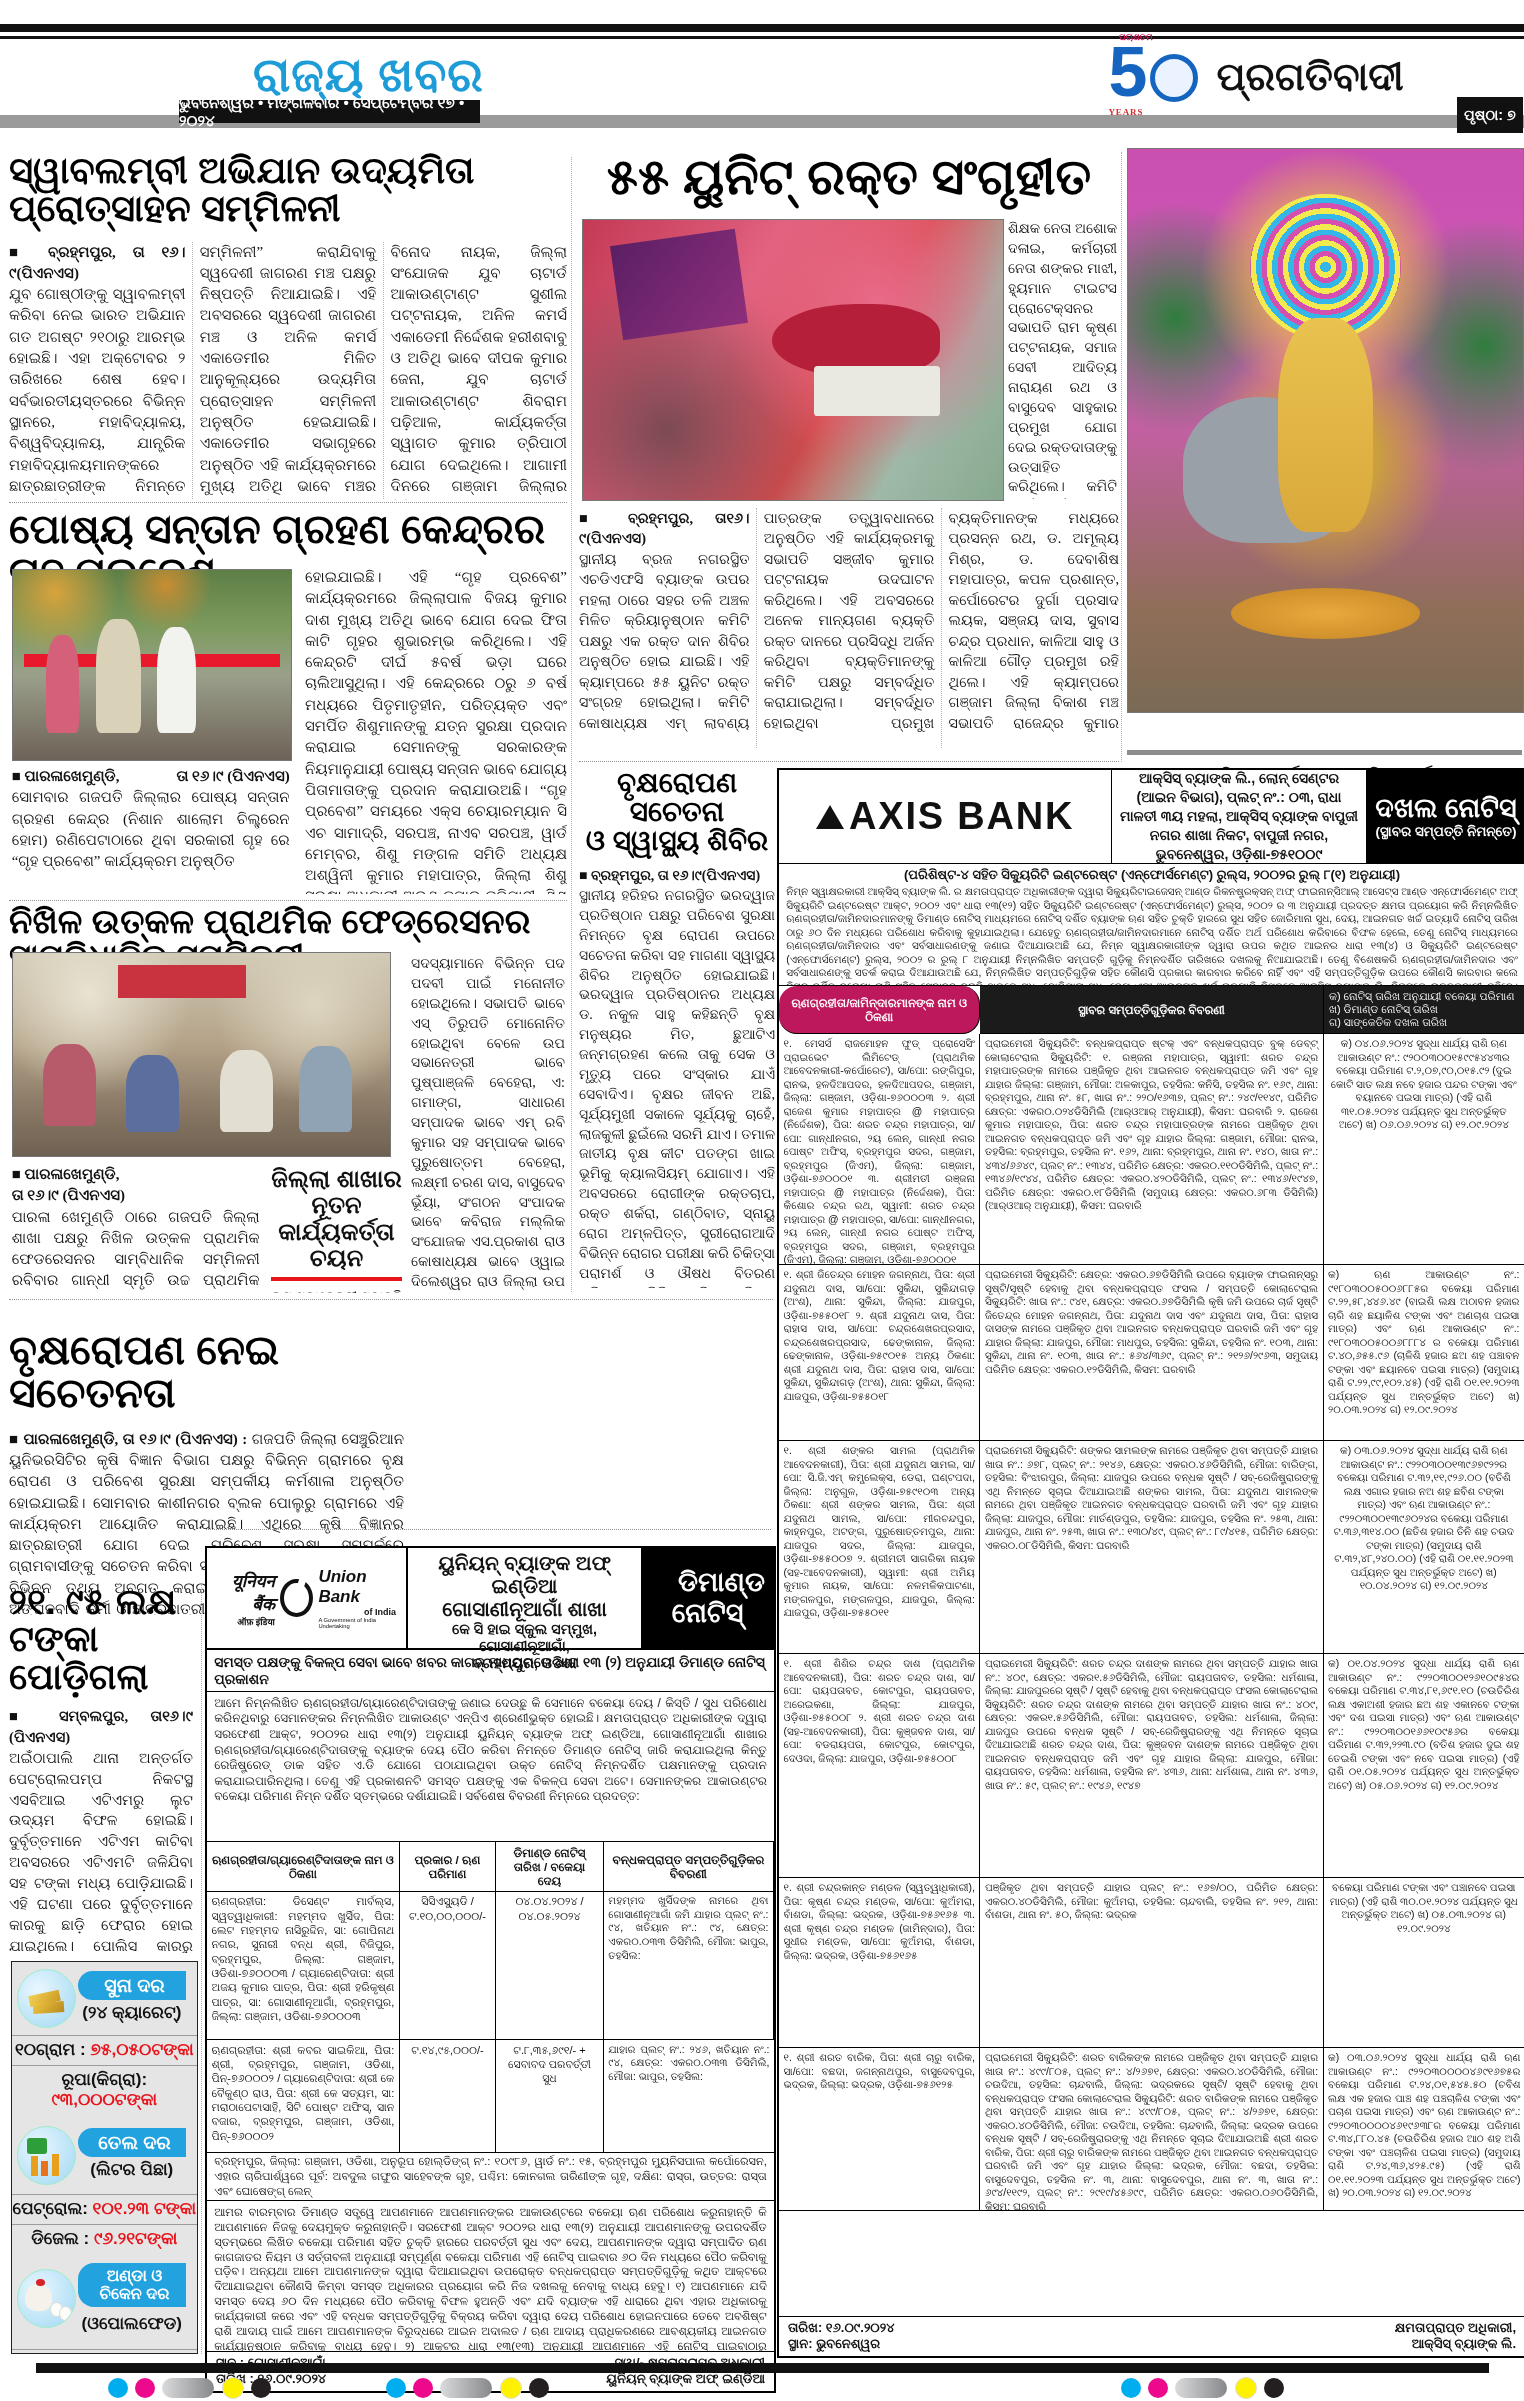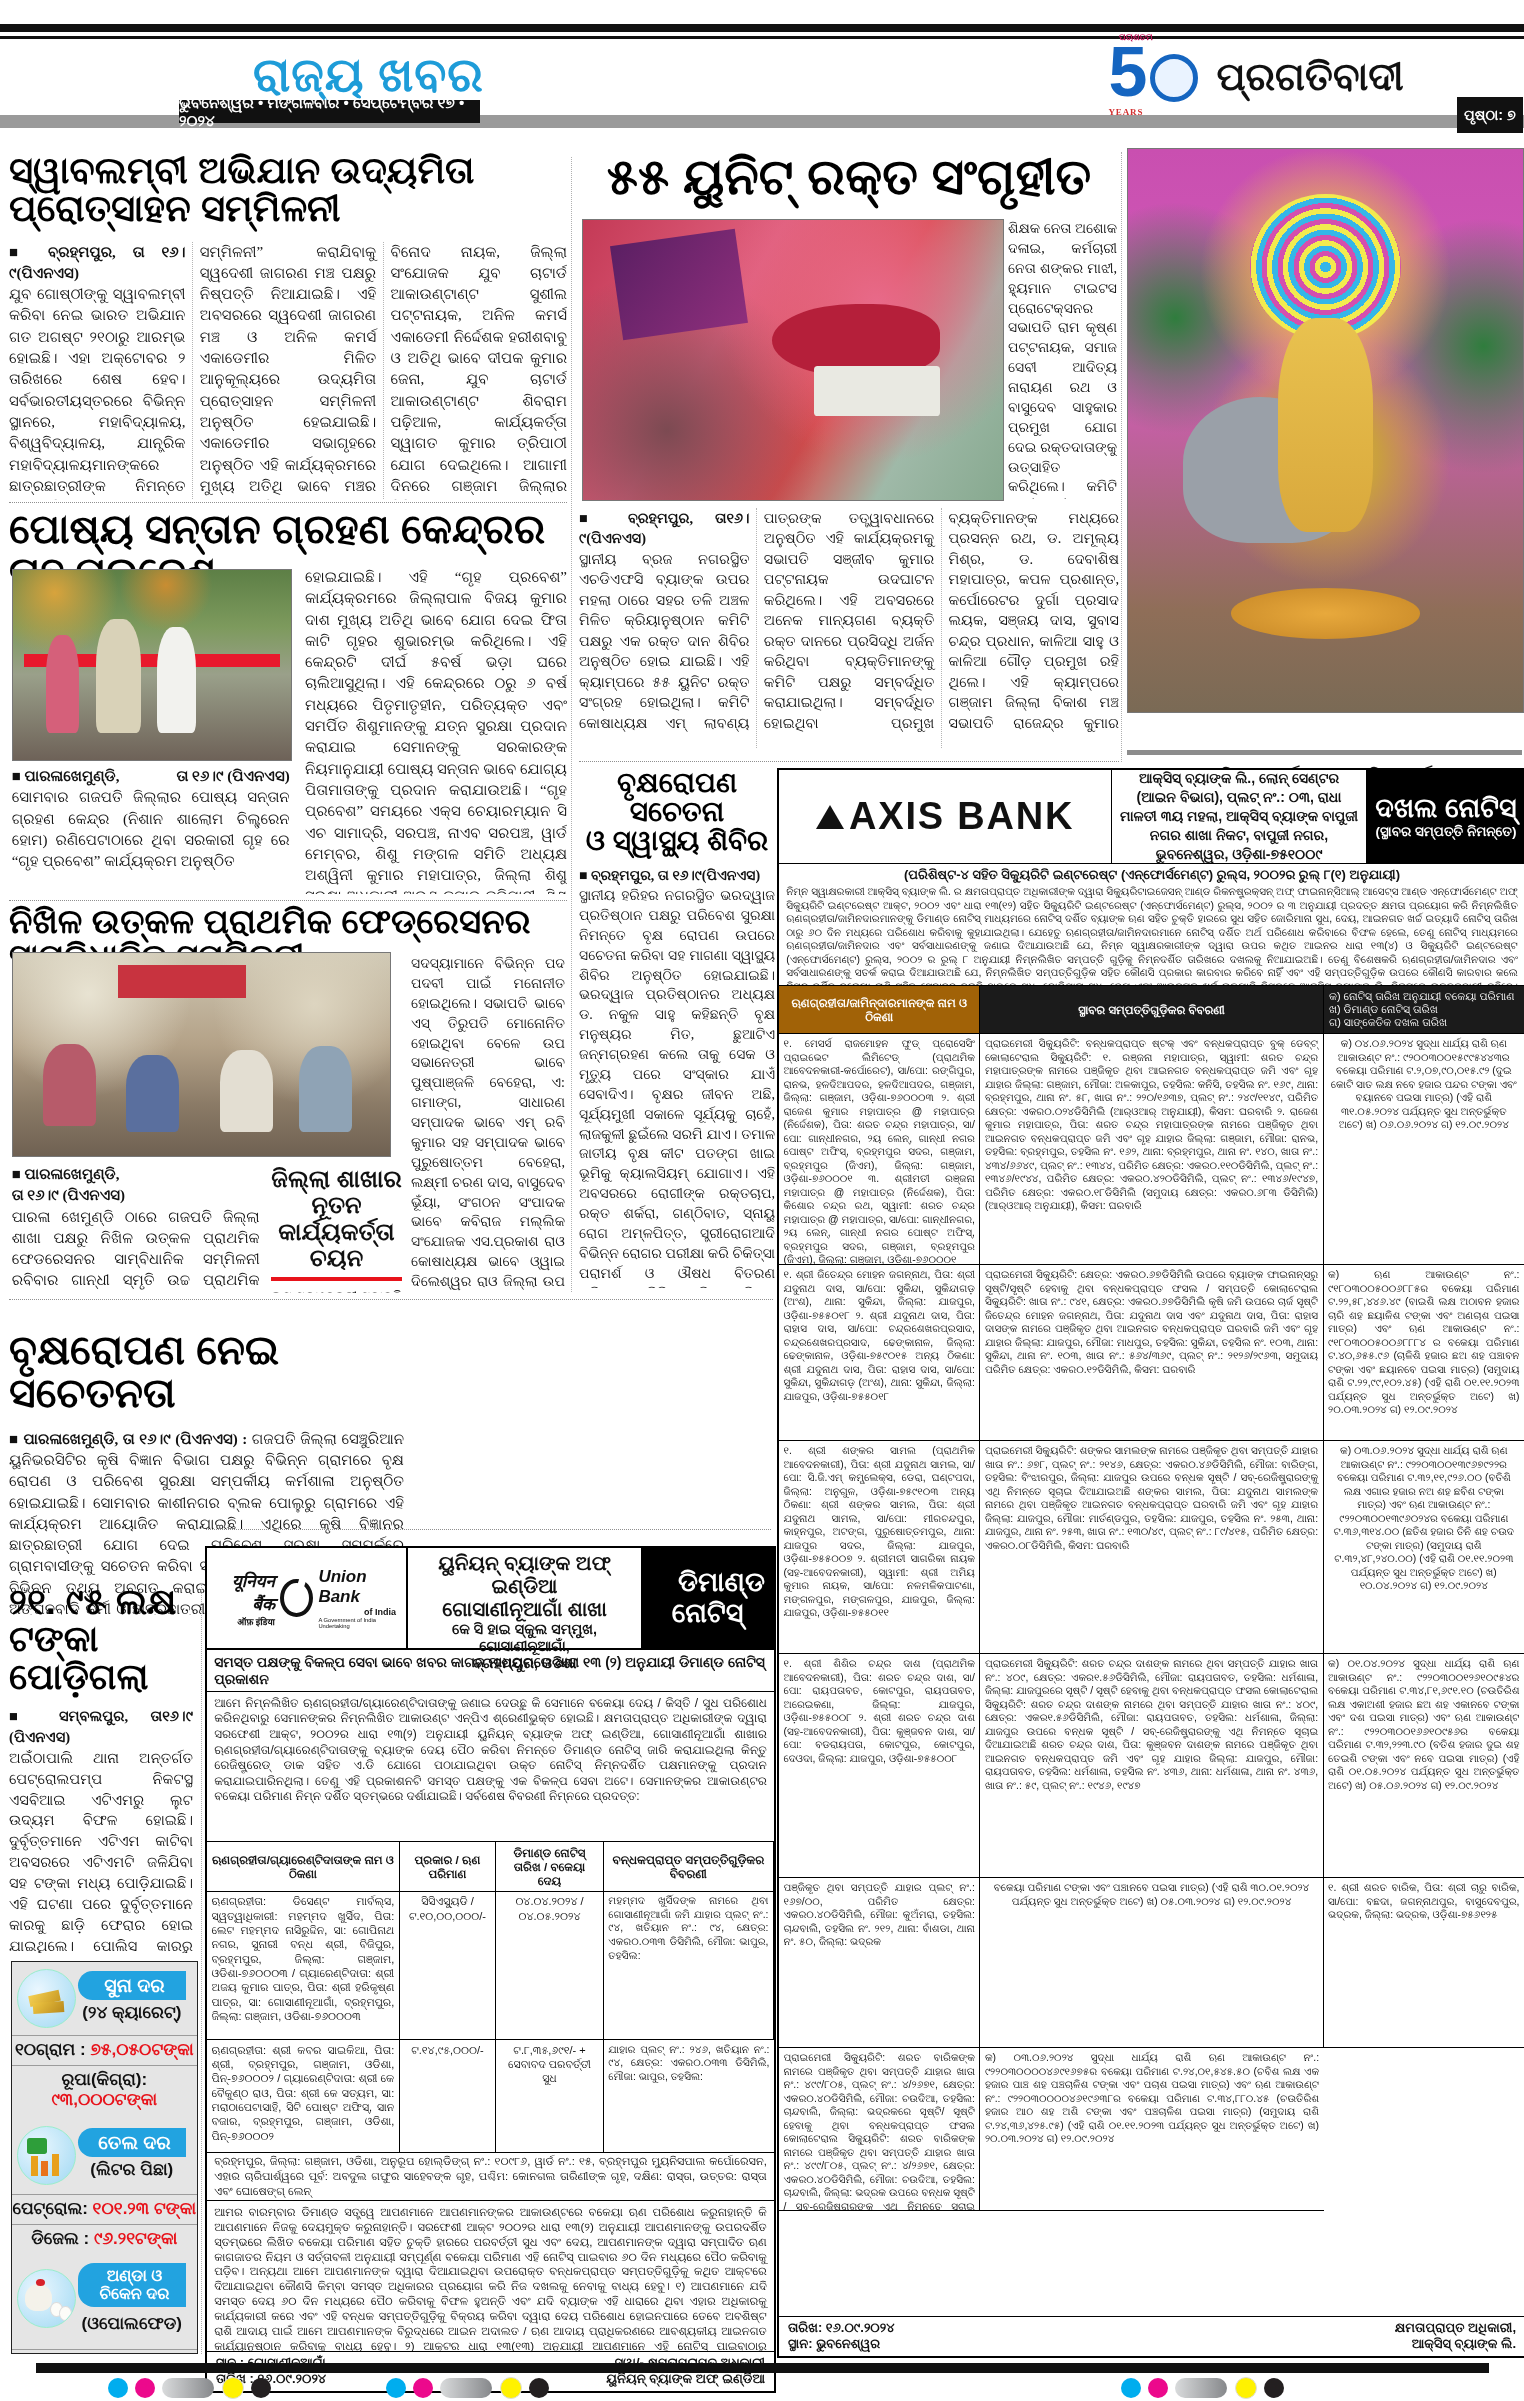--- a/index.html
+++ b/index.html
@@ -309,21 +309,21 @@
       <div style="flex:1;display:flex;align-items:center;justify-content:center;padding:3.6px 7.2px;font-weight:bold;font-size:14px;text-align:center;line-height:1.35;">ଆକ୍ସିସ୍ ବ୍ୟାଙ୍କ ଲି., ଲୋନ୍ ସେଣ୍ଟର (ଆଇନ ବିଭାଗ), ପ୍ଲଟ୍ ନଂ.: ୦୩, ରାଧା ମାଳତୀ ୩ୟ ମହଲା, ଆକ୍ସିସ୍ ବ୍ୟାଙ୍କ ବାପୁଜୀ ନଗର ଶାଖା ନିକଟ, ବାପୁଜୀ ନଗର, ଭୁବନେଶ୍ୱର, ଓଡ଼ିଶା-୭୫୧୦୦୯</div>
       <div class="blackbox" style="width:158px;border-left:1.8px solid #000;">
         <div style="font-weight:900;font-size:27px;">ଦଖଲ ନୋଟିସ୍</div>
         <div style="font-weight:700;font-size:13.5px;">(ସ୍ଥାବର ସମ୍ପତ୍ତି ନିମନ୍ତେ)</div>
       </div>
     </div>
     <div style="text-align:center;font-weight:900;font-size:13px;padding:2.7px 0;">(ପରିଶିଷ୍ଟ-୪ ସହିତ ସିକ୍ୟୁରିଟି ଇଣ୍ଟରେଷ୍ଟ (ଏନ୍‌ଫୋର୍ସମେଣ୍ଟ) ରୁଲ୍ସ, ୨୦୦୨ର ରୁଲ୍ ୮(୧) ଅନୁଯାୟୀ)</div>
     <div class="n-small clip" style="padding:0 7.2px;height:100px;">ନିମ୍ନ ସ୍ୱାକ୍ଷରକାରୀ ଆକ୍ସିସ୍ ବ୍ୟାଙ୍କ ଲି. ର କ୍ଷମତାପ୍ରାପ୍ତ ଅଧିକାରୀଙ୍କ ଦ୍ୱାରା ସିକ୍ୟୁରିଟାଇଜେସନ୍ ଆଣ୍ଡ ରିକନଷ୍ଟ୍ରକ୍ସନ୍ ଅଫ୍ ଫାଇନାନ୍ସିଆଲ୍ ଆସେଟ୍ସ ଆଣ୍ଡ ଏନ୍‌ଫୋର୍ସମେଣ୍ଟ ଅଫ୍ ସିକ୍ୟୁରିଟି ଇଣ୍ଟରେଷ୍ଟ ଆକ୍ଟ, ୨୦୦୨ ଏବଂ ଧାରା ୧୩(୧୨) ସହିତ ସିକ୍ୟୁରିଟି ଇଣ୍ଟରେଷ୍ଟ (ଏନ୍‌ଫୋର୍ସମେଣ୍ଟ) ରୁଲ୍ସ, ୨୦୦୨ ର ୩ ଅନୁଯାୟୀ ପ୍ରଦତ୍ତ କ୍ଷମତା ପ୍ରୟୋଗ କରି ନିମ୍ନଲିଖିତ ଋଣଗ୍ରହୀତା/ଜାମିନଦାରମାନଙ୍କୁ ଡିମାଣ୍ଡ ନୋଟିସ୍ ମାଧ୍ୟମରେ ନୋଟିସ୍ ଦର୍ଶିତ ବ୍ୟାଙ୍କ ଋଣ ସହିତ ଚୁକ୍ତି ହାରରେ ସୁଧ ସହିତ ଜୋରିମାନା ସୁଧ, ଦେୟ, ଆଇନଗତ ଖର୍ଚ୍ଚ ଇତ୍ୟାଦି ନୋଟିସ୍ ତାରିଖ ଠାରୁ ୬୦ ଦିନ ମଧ୍ୟରେ ପରିଶୋଧ କରିବାକୁ କୁହାଯାଇଥିଲା। ଯେହେତୁ ଋଣଗ୍ରହୀତା/ଜାମିନଦାରମାନେ ନୋଟିସ୍ ଦର୍ଶିତ ଅର୍ଥ ପରିଶୋଧ କରିବାରେ ବିଫଳ ହେଲେ, ତେଣୁ ନୋଟିସ୍ ମାଧ୍ୟମରେ ଋଣଗ୍ରହୀତା/ଜାମିନଦାର ଏବଂ ସର୍ବସାଧାରଣଙ୍କୁ ଜଣାଇ ଦିଆଯାଉଅଛି ଯେ, ନିମ୍ନ ସ୍ୱାକ୍ଷରକାରୀଙ୍କ ଦ୍ୱାରା ଉପର କଥିତ ଆଇନର ଧାରା ୧୩(୪) ଓ ସିକ୍ୟୁରିଟି ଇଣ୍ଟରେଷ୍ଟ (ଏନ୍‌ଫୋର୍ସମେଣ୍ଟ) ରୁଲ୍ସ, ୨୦୦୨ ର ରୁଲ୍ ୮ ଅନୁଯାୟୀ ନିମ୍ନଲିଖିତ ସମ୍ପତ୍ତି ଗୁଡ଼ିକୁ ନିମ୍ନଦର୍ଶିତ ତାରିଖରେ ଦଖଲକୁ ନିଆଯାଇଅଛି। ତେଣୁ ବିଶେଷକରି ଋଣଗ୍ରହୀତା/ଜାମିନଦାର ଏବଂ ସର୍ବସାଧାରଣଙ୍କୁ ସତର୍କ କରାଇ ଦିଆଯାଉଅଛି ଯେ, ନିମ୍ନଲିଖିତ ସମ୍ପତ୍ତିଗୁଡ଼ିକ ସହିତ କୌଣସି ପ୍ରକାର କାରବାର କରିବେ ନାହିଁ ଏବଂ ଏହି ସମ୍ପତ୍ତିଗୁଡ଼ିକ ଉପରେ କୌଣସି କାରବାର କଲେ ନିମ୍ନ ଦର୍ଶିତ ବକେୟା ରାଶି ସହିତ ସେବାବଦ ଚୁକ୍ତି ହାରରେ ସୁଧ, ଜୋରିମାନା ସୁଧ, ଦେୟ ଏବଂ ଆଇନଗତ ଖର୍ଚ୍ଚ ଇତ୍ୟାଦି ନିମନ୍ତେ ଆକ୍ସିସ ବ୍ୟାଙ୍କ ଲି. ନିକଟରେ ଉତ୍ତରଦାୟୀ ରହିବେ। ସରଫେଶୀ ଆକ୍ଟ ୨୦୦୨ର ଧାରା ୧୩ର ଉପଧାରା (୮) ଅନୁଯାୟୀ ସୁରକ୍ଷିତ ବନ୍ଧକ ସମ୍ପତ୍ତିକୁ ମୁକ୍ତ କରିବାପାଇଁ ଉପଲବ୍ଧ ସମୟସୀମା ପ୍ରତି ଋଣଗ୍ରହୀତାଙ୍କ ଦୃଷ୍ଟି ଆକର୍ଷଣ କରାଯାଉଅଛି।</div>
 
     <div class="grid3" style="grid-template-columns:27% 46% 27%;grid-template-rows:48px 231px 176px 213px 224px 170px 163px;">
-      <div class="cell thead blackbox" style="font-size:11.7px;background:#a16207;">ଋଣଗ୍ରହୀତା/ଜାମିନ୍‌ଦାରମାନଙ୍କ ନାମ ଓ ଠିକଣା</div>
+      <div class="cell thead blackbox" style="font-size:11.7px;background:#be185d;border-radius:18px;">ଋଣଗ୍ରହୀତା/ଜାମିନ୍‌ଦାରମାନଙ୍କ ନାମ ଓ ଠିକଣା</div>
       <div class="cell thead blackbox" style="font-size:11.7px;background:#1b1b1b;">ସ୍ଥାବର ସମ୍ପତ୍ତିଗୁଡ଼ିକର ବିବରଣୀ</div>
       <div class="cell blackbox" style="font-size:10.8px;align-items:flex-start;text-align:left;padding:3.6px 5.4px;background:#1b1b1b;">
         <div>କ) ନୋଟିସ୍ ତାରିଖ ଅନୁଯାୟୀ ବକେୟା ପରିମାଣ</div>
         <div>ଖ) ଡିମାଣ୍ଡ ନୋଟିସ୍ ତାରିଖ</div>
         <div>ଗ) ସାଙ୍କେତିକ ଦଖଲ ତାରିଖ</div>
       </div>
 
       <div class="cell n-small clip">୧. ମେସର୍ସ ରାଜମୋହନ ଫୁଡ୍ ପ୍ରୋସେସିଂ ପ୍ରାଇଭେଟ ଲିମିଟେଡ୍ (ପ୍ରାଥମିକ ଆବେଦନକାରୀ-କର୍ପୋରେଟ), ସା/ପୋ: ରଙ୍ଗିପୁର, ରାନଭ, ହଳଦିଆପଦର, ହଳଦିଆପଦର, ଗଞ୍ଜାମ, ଜିଲ୍ଲା: ଗଞ୍ଜାମ, ଓଡ଼ିଶା-୭୬୦୦୦୩  ୨. ଶ୍ରୀ ରାଜେଶ କୁମାର ମହାପାତ୍ର @ ମହାପାତ୍ର (ନିର୍ଦ୍ଦେଶକ), ପିତା: ଶରତ ଚନ୍ଦ୍ର ମହାପାତ୍ର, ସା/ପୋ: ଗାନ୍ଧୀନଗର, ୨ୟ ଲେନ୍, ଗାନ୍ଧୀ ନଗର ପୋଷ୍ଟ ଅଫିସ୍, ବ୍ରହ୍ମପୁର ସଦର, ଗଞ୍ଜାମ, ବ୍ରହ୍ମପୁର (ଜିଏମ), ଜିଲ୍ଲା: ଗଞ୍ଜାମ, ଓଡ଼ିଶା-୭୬୦୦୦୧  ୩. ଶ୍ରୀମତୀ ରଞ୍ଜନା ମହାପାତ୍ର @ ମହାପାତ୍ର (ନିର୍ଦ୍ଦେଶକ), ପିତା: କିଶୋର ଚନ୍ଦ୍ର ରଥ, ସ୍ୱାମୀ: ଶରତ ଚନ୍ଦ୍ର ମହାପାତ୍ର @ ମହାପାତ୍ର, ସା/ପୋ: ଗାନ୍ଧୀନଗର, ୨ୟ ଲେନ୍, ଗାନ୍ଧୀ ନଗର ପୋଷ୍ଟ ଅଫିସ୍, ବ୍ରହ୍ମପୁର ସଦର, ଗଞ୍ଜାମ, ବ୍ରହ୍ମପୁର (ଜିଏମ), ଜିଲ୍ଲା: ଗଞ୍ଜାମ, ଓଡ଼ିଶା-୭୬୦୦୦୧</div>
       <div class="cell n-small clip">ପ୍ରାଇମେରୀ ସିକ୍ୟୁରିଟି: ବନ୍ଧକପ୍ରାପ୍ତ ଷ୍ଟକ୍ ଏବଂ ବନ୍ଧକପ୍ରାପ୍ତ ବୁକ୍ ଡେବ୍ଟ୍ କୋଲାଟେରାଲ ସିକ୍ୟୁରିଟି: ୧. ରଞ୍ଜନା ମହାପାତ୍ର, ସ୍ୱାମୀ: ଶରତ ଚନ୍ଦ୍ର ମହାପାତ୍ରଙ୍କ ନାମରେ ପଞ୍ଜିକୃତ ଥିବା ଆଇନଗତ ବନ୍ଧକପ୍ରାପ୍ତ ଜମି ଏବଂ ଗୃହ ଯାହାର ଜିଲ୍ଲା: ଗଞ୍ଜାମ, ମୌଜା: ଅଳକାପୁର, ତହସିଲ: କନିସି, ତହସିଲ ନଂ. ୧୬୯, ଥାନା: ବ୍ରହ୍ମପୁର, ଥାନା ନଂ. ୫୮, ଖାତା ନଂ.: ୨୨୦/୧୬୩୭, ପ୍ଲଟ୍ ନଂ.: ୨୪୯/୧୧୪୯, ପରିମିତ କ୍ଷେତ୍ର: ଏକର୦.୦୨୪ଡିସିମିଲି (ଆର୍‌ଓଆର୍ ଅନୁଯାୟୀ), କିସମ: ଘରବାରି  ୨. ରାଜେଶ କୁମାର ମହାପାତ୍ର, ପିତା: ଶରତ ଚନ୍ଦ୍ର ମହାପାତ୍ରଙ୍କ ନାମରେ ପଞ୍ଜିକୃତ ଥିବା ଆଇନଗତ ବନ୍ଧକପ୍ରାପ୍ତ ଜମି ଏବଂ ଗୃହ ଯାହାର ଜିଲ୍ଲା: ଗଞ୍ଜାମ, ମୌଜା: ରାନଭ, ତହସିଲ: ବ୍ରହ୍ମପୁର, ତହସିଲ ନଂ. ୧୬୨, ଥାନା: ବ୍ରହ୍ମପୁର, ଥାନା ନଂ. ୧୪୦, ଖାତା ନଂ.: ୪୩୪/୬୬୪୯, ପ୍ଲଟ୍ ନଂ.: ୧୩୪୪, ପରିମିତ କ୍ଷେତ୍ର: ଏକର୦.୧୧୦ଡିସିମିଲି, ପ୍ଲଟ୍ ନଂ.: ୧୩୪୬/୧୯୪୪, ପରିମିତ କ୍ଷେତ୍ର: ଏକର୦.୪୨୦ଡିସିମିଲି, ପ୍ଲଟ୍ ନଂ.: ୧୩୪୬/୧୯୪୭, ପରିମିତ କ୍ଷେତ୍ର: ଏକର୦.୧୮ଡିସିମିଲି (ସମୁଦାୟ କ୍ଷେତ୍ର: ଏକର୦.୬୮୩ ଡିସିମିଲି) (ଆର୍‌ଓଆର୍ ଅନୁଯାୟୀ), କିସମ: ଘରବାରି</div>
       <div class="cell n-small clip" style="text-align:center;">କ) ୦୪.୦୬.୨୦୨୪ ସୁଦ୍ଧା ଧାର୍ଯ୍ୟ ରାଶି ଋଣ ଆକାଉଣ୍ଟ ନଂ.: ୯୨୦୦୩୦୦୧୫୯୯୫୪୪୩ର ବକେୟା ପରିମାଣ ଟ.୨,୦୭,୯୦,୦୧୫.୯୨ (ଦୁଇ କୋଟି ସାତ ଲକ୍ଷ ନବେ ହଜାର ପନ୍ଦର ଟଙ୍କା ଏବଂ ବୟାନବେ ପଇସା ମାତ୍ର) (ଏହି ରାଶି ୩୧.୦୫.୨୦୨୪ ପର୍ଯ୍ୟନ୍ତ ସୁଧ ଅନ୍ତର୍ଭୁକ୍ତ ଅଟେ)  ଖ) ୦୬.୦୬.୨୦୨୪  ଗ) ୧୨.୦୯.୨୦୨୪</div>
@@ -333,20 +333,21 @@
       <div class="cell n-small clip">କ) ଋଣ ଆକାଉଣ୍ଟ ନଂ.: ୯୧୮୦୩୦୦୫୦୦୬୮୮୫ର ବକେୟା ପରିମାଣ ଟ.୨୨,୫୮,୪୪୬.୪୯ (ବାଇଶି ଲକ୍ଷ ଅଠାବନ ହଜାର ଚାରି ଶହ ଛୟାଳିଶ ଟଙ୍କା ଏବଂ ଅଣଚାଶ ପଇସା ମାତ୍ର) ଏବଂ ଋଣ ଆକାଉଣ୍ଟ ନଂ.: ୯୧୮୦୩୦୦୫୦୦୬୮୮୮୪ ର ବକେୟା ପରିମାଣ ଟ.୪୦,୬୫୫.୯୬ (ଚାଳିଶି ହଜାର ଛଅ ଶହ ପଞ୍ଚାବନ ଟଙ୍କା ଏବଂ ଛୟାନବେ ପଇସା ମାତ୍ର) (ସମୁଦାୟ ରାଶି ଟ.୨୨,୯୯,୧୦୨.୪୫) (ଏହି ରାଶି ୦୧.୧୧.୨୦୨୩ ପର୍ଯ୍ୟନ୍ତ ସୁଧ ଅନ୍ତର୍ଭୁକ୍ତ ଅଟେ)  ଖ) ୨୦.୦୩.୨୦୨୪  ଗ) ୧୨.୦୯.୨୦୨୪</div>
 
       <div class="cell n-small clip">୧. ଶ୍ରୀ ଶଙ୍କର ସାମଲ (ପ୍ରାଥମିକ ଆବେଦନକାରୀ), ପିତା: ଶ୍ରୀ ଯଦୁନାଥ ସାମଲ, ସା/ପୋ: ସି.ଜି.ଏମ୍ କମ୍ପ୍ଲେକ୍ସ, ଡେରା, ଘଣ୍ଟପଦା, ଜିଲ୍ଲା: ଅନୁଗୁଳ, ଓଡ଼ିଶା-୭୫୯୧୦୩  ଅନ୍ୟ ଠିକଣା: ଶ୍ରୀ ଶଙ୍କର ସାମଲ, ପିତା: ଶ୍ରୀ ଯଦୁନାଥ ସାମଲ, ସା/ପୋ: ମୀରଚନ୍ଦପୁର, କାହ୍ନପୁର, ଅଟଙ୍ଗ, ପୁରୁଷୋତ୍ତମପୁର, ଥାନା: ଯାଜପୁର ସଦର, ଜିଲ୍ଲା: ଯାଜପୁର, ଓଡ଼ିଶା-୭୫୫୦୦୭  ୨. ଶ୍ରୀମତୀ ସାଗରିକା ନାୟକ (ସହ-ଆବେଦନକାରୀ), ସ୍ୱାମୀ: ଶ୍ରୀ ଅମିୟ କୁମାର ନାୟକ, ସା/ପୋ: ନଳମଳିକପାଟଣା, ମଙ୍ଗଳପୁର, ମଙ୍ଗଳପୁର, ଯାଜପୁର, ଜିଲ୍ଲା: ଯାଜପୁର, ଓଡ଼ିଶା-୭୫୫୦୧୧</div>
       <div class="cell n-small clip">ପ୍ରାଇମେରୀ ସିକ୍ୟୁରିଟି: ଶଙ୍କର ସାମଲଙ୍କ ନାମରେ ପଞ୍ଜିକୃତ ଥିବା ସମ୍ପତ୍ତି ଯାହାର ଖାତା ନଂ.: ୬୭୮, ପ୍ଲଟ୍ ନଂ.: ୨୧୪୬, କ୍ଷେତ୍ର: ଏକର୦.୪୬ଡିସିମିଲି, ମୌଜା: ବାରିଙ୍ଗ, ତହସିଲ: ବିଂଝାରପୁର, ଜିଲ୍ଲା: ଯାଜପୁର ଉପରେ ବନ୍ଧକ ସୃଷ୍ଟି / ସବ୍-ରେଜିଷ୍ଟ୍ରାରଙ୍କୁ ଏଥି ନିମନ୍ତେ ସୂଚାଇ ଦିଆଯାଇଅଛି  ଶଙ୍କର ସାମଲ, ପିତା: ଯଦୁନାଥ ସାମଲଙ୍କ ନାମରେ ଥିବା ପଞ୍ଜିକୃତ ଆଇନଗତ ବନ୍ଧକପ୍ରାପ୍ତ ଘରବାରି ଜମି ଏବଂ ଗୃହ ଯାହାର ଜିଲ୍ଲା: ଯାଜପୁର, ମୌଜା: ମାର୍ତଣ୍ଡପୁର, ତହସିଲ: ଯାଜପୁର, ତହସିଲ ନଂ. ୨୫୩, ଥାନା: ଯାଜପୁର, ଥାନା ନଂ. ୨୫୩, ଖାତା ନଂ.: ୧୩୦/୪୯, ପ୍ଲଟ୍ ନଂ.: ୮୯/୪୧୫, ପରିମିତ କ୍ଷେତ୍ର: ଏକର୦.୦୮ଡିସିମିଲି, କିସମ: ଘରବାରି</div>
       <div class="cell n-small clip" style="text-align:center;">କ) ୦୩.୦୬.୨୦୨୪ ସୁଦ୍ଧା ଧାର୍ଯ୍ୟ ରାଶି ଋଣ ଆକାଉଣ୍ଟ ନଂ.: ୯୨୨୦୩୦୦୧୩୯୬୭୯୨୨ର ବକେୟା ପରିମାଣ ଟ.୩୨,୧୧,୯୨୬.୦୦ (ବତିଶି ଲକ୍ଷ ଏଗାର ହଜାର ନଅ ଶହ ଛବିଶ ଟଙ୍କା ମାତ୍ର) ଏବଂ ଋଣ ଆକାଉଣ୍ଟ ନଂ.: ୯୨୨୦୩୦୦୧୩୯୬୦୨୪ର ବକେୟା ପରିମାଣ ଟ.୩୬,୩୧୪.୦୦ (ଛତିଶ ହଜାର ତିନି ଶହ ଚଉଦ ଟଙ୍କା ମାତ୍ର) (ସମୁଦାୟ ରାଶି ଟ.୩୨,୪୮,୨୪୦.୦୦) (ଏହି ରାଶି ୦୧.୧୧.୨୦୨୩ ପର୍ଯ୍ୟନ୍ତ ସୁଧ ଅନ୍ତର୍ଭୁକ୍ତ ଅଟେ)  ଖ) ୧୦.୦୪.୨୦୨୪  ଗ) ୧୨.୦୯.୨୦୨୪</div>
 
       <div class="cell n-small clip">୧. ଶ୍ରୀ ଶିଶିର ଚନ୍ଦ୍ର ଦାଶ (ପ୍ରାଥମିକ ଆବେଦନକାରୀ), ପିତା: ଶରତ ଚନ୍ଦ୍ର ଦାଶ, ସା/ପୋ: ରାୟପତାବତ, କୋଟପୁର, ରାୟପତାବତ, ଅରେଇକଣା, ଜିଲ୍ଲା: ଯାଜପୁର, ଓଡ଼ିଶା-୭୫୫୦୦୮  ୨. ଶ୍ରୀ ଶରତ ଚନ୍ଦ୍ର ଦାଶ (ସହ-ଆବେଦନକାରୀ), ପିତା: କୁଞ୍ଜବନ ଦାଶ, ସା/ପୋ: ବଡରାୟପତା, କୋଟପୁର, କୋଟପୁର, ଦେଓଦା, ଜିଲ୍ଲା: ଯାଜପୁର, ଓଡ଼ିଶା-୭୫୫୦୦୮</div>
       <div class="cell n-small clip">ପ୍ରାଇମେରୀ ସିକ୍ୟୁରିଟି: ଶରତ ଚନ୍ଦ୍ର ଦାଶଙ୍କ ନାମରେ ଥିବା ସମ୍ପତ୍ତି ଯାହାର ଖାତା ନଂ.: ୪୦୯, କ୍ଷେତ୍ର: ଏକର୧.୫୬ଡିସିମିଲି, ମୌଜା: ରାୟପତାବତ, ତହସିଲ: ଧର୍ମଶାଳା, ଜିଲ୍ଲା: ଯାଜପୁରରେ ସୃଷ୍ଟି / ସୃଷ୍ଟି ହେବାକୁ ଥିବା ବନ୍ଧକପ୍ରାପ୍ତ ଫସଲ  କୋଲାଟେରାଲ ସିକ୍ୟୁରିଟି: ଶରତ ଚନ୍ଦ୍ର ଦାଶଙ୍କ ନାମରେ ଥିବା ସମ୍ପତ୍ତି ଯାହାର ଖାତା ନଂ.: ୪୦୯, କ୍ଷେତ୍ର: ଏକର୧.୫୬ଡିସିମିଲି, ମୌଜା: ରାୟପତାବତ, ତହସିଲ: ଧର୍ମଶାଳା, ଜିଲ୍ଲା: ଯାଜପୁର ଉପରେ ବନ୍ଧକ ସୃଷ୍ଟି / ସବ୍-ରେଜିଷ୍ଟ୍ରାରଙ୍କୁ ଏଥି ନିମନ୍ତେ ସୂଚାଇ ଦିଆଯାଇଅଛି  ଶରତ ଚନ୍ଦ୍ର ଦାଶ, ପିତା: କୁଞ୍ଜବନ ଦାଶଙ୍କ ନାମରେ ପଞ୍ଜିକୃତ ଥିବା ଆଇନଗତ ବନ୍ଧକପ୍ରାପ୍ତ ଜମି ଏବଂ ଗୃହ ଯାହାର ଜିଲ୍ଲା: ଯାଜପୁର, ମୌଜା: ରାୟପତାବତ, ତହସିଲ: ଧର୍ମଶାଳା, ତହସିଲ ନଂ. ୪୩୬, ଥାନା: ଧର୍ମଶାଳା, ଥାନା ନଂ. ୪୩୬, ଖାତା ନଂ.: ୫୯, ପ୍ଲଟ୍ ନଂ.: ୧୯୪୬, ୧୯୪୭</div>
       <div class="cell n-small clip">କ) ୦୧.୦୪.୨୦୨୪ ସୁଦ୍ଧା ଧାର୍ଯ୍ୟ ରାଶି ଋଣ ଆକାଉଣ୍ଟ ନଂ.: ୯୨୨୦୩୦୦୧୨୬୧୦୯୫୪ର ବକେୟା ପରିମାଣ ଟ.୩୪,୮୧,୬୯୧.୧୦ (ଚଉତିରିଶ ଲକ୍ଷ ଏକାଅଶୀ ହଜାର ଛଅ ଶହ ଏକାନବେ ଟଙ୍କା ଏବଂ ଦଶ ପଇସା ମାତ୍ର) ଏବଂ ଋଣ ଆକାଉଣ୍ଟ ନଂ.: ୯୨୨୦୩୦୦୧୬୬୧୦୯୫୬ର ବକେୟା ପରିମାଣ ଟ.୩୨,୨୨୩.୯୦ (ବତିଶ ହଜାର ଦୁଇ ଶହ ତେଇଶି ଟଙ୍କା ଏବଂ ନବେ ପଇସା ମାତ୍ର) (ଏହି ରାଶି ୦୧.୦୫.୨୦୨୪ ପର୍ଯ୍ୟନ୍ତ ସୁଧ ଅନ୍ତର୍ଭୁକ୍ତ ଅଟେ)  ଖ) ୦୫.୦୬.୨୦୨୪  ଗ) ୧୨.୦୯.୨୦୨୪</div>
 
+      <div class="cell n-small clip">୧. ଶ୍ରୀ ଚନ୍ଦ୍ରକାନ୍ତ ମଣ୍ଡଳ (ସ୍ୱତ୍ୱାଧିକାରୀ), ପିତା: କୃଷ୍ଣ ଚନ୍ଦ୍ର ମଣ୍ଡଳ, ସା/ପୋ: କୁଅଁମରା, ବାଁଶଡା, ଜିଲ୍ଲା: ଭଦ୍ରକ, ଓଡ଼ିଶା-୭୫୬୧୬୫  ୩. ଶ୍ରୀ କୃଷ୍ଣ ଚନ୍ଦ୍ର ମଣ୍ଡଳ (ଜାମିନ୍‌ଦାର), ପିତା: ସୁଧୀର ମଣ୍ଡଳ, ସା/ପୋ: କୁଅଁମରା, ବାଁଶଡା, ଜିଲ୍ଲା: ଭଦ୍ରକ, ଓଡ଼ିଶା-୭୫୬୧୬୫</div>
       <div class="cell n-small clip">ପଞ୍ଜିକୃତ ଥିବା ସମ୍ପତ୍ତି ଯାହାର ପ୍ଲଟ୍ ନଂ.: ୧୬୭/୦୦, ପରିମିତ କ୍ଷେତ୍ର: ଏକର୦.୪୦ଡିସିମିଲି, ମୌଜା: କୁଅଁମରା, ତହସିଲ: ଚାନ୍ଦବାଲି, ତହସିଲ ନଂ. ୨୧୨, ଥାନା: ବାଁଶଡା, ଥାନା ନଂ. ୫୦, ଜିଲ୍ଲା: ଭଦ୍ରକ</div>
       <div class="cell n-small clip" style="text-align:center;">ବକେୟା ପରିମାଣ ଟଙ୍କା ଏବଂ ପଞ୍ଚାନବେ ପଇସା ମାତ୍ର) (ଏହି ରାଶି ୩୦.୦୧.୨୦୨୪ ପର୍ଯ୍ୟନ୍ତ ସୁଧ ଅନ୍ତର୍ଭୁକ୍ତ ଅଟେ)  ଖ) ୦୫.୦୩.୨୦୨୪  ଗ) ୧୨.୦୯.୨୦୨୪</div>
 
       <div class="cell n-small clip">୧. ଶ୍ରୀ ଶରତ ବାରିକ, ପିତା: ଶ୍ରୀ ଚାରୁ ବାରିକ, ସା/ପୋ: ବଛଦା, ଜଗନ୍ନାଥପୁର, ବାସୁଦେବପୁର, ଭଦ୍ରକ, ଜିଲ୍ଲା: ଭଦ୍ରକ, ଓଡ଼ିଶା-୭୫୬୧୨୫</div>
       <div class="cell n-small clip">ପ୍ରାଇମେରୀ ସିକ୍ୟୁରିଟି: ଶରତ ବାରିକଙ୍କ ନାମରେ ପଞ୍ଜିକୃତ ଥିବା ସମ୍ପତ୍ତି ଯାହାର ଖାତା ନଂ.: ୪୯୯/୮୦୫, ପ୍ଲଟ୍ ନଂ.: ୪/୨୬୭୧, କ୍ଷେତ୍ର: ଏକର୦.୪୦ଡିସିମିଲି, ମୌଜା: ଚଉଦିଆ, ତହସିଲ: ଚାନ୍ଦବାଲି, ଜିଲ୍ଲା: ଭଦ୍ରକରେ ସୃଷ୍ଟି/ ସୃଷ୍ଟି ହେବାକୁ ଥିବା ବନ୍ଧକପ୍ରାପ୍ତ ଫସଲ  କୋଲାଟେରାଲ ସିକ୍ୟୁରିଟି: ଶରତ ବାରିକଙ୍କ ନାମରେ ପଞ୍ଜିକୃତ ଥିବା ସମ୍ପତ୍ତି ଯାହାର ଖାତା ନଂ.: ୪୯୯/୮୦୫, ପ୍ଲଟ୍ ନଂ.: ୪/୨୬୭୧, କ୍ଷେତ୍ର: ଏକର୦.୪୦ଡିସିମିଲି, ମୌଜା: ଚଉଦିଆ, ତହସିଲ: ଚାନ୍ଦବାଲି, ଜିଲ୍ଲା: ଭଦ୍ରକ ଉପରେ ବନ୍ଧକ ସୃଷ୍ଟି / ସବ୍-ରେଜିଷ୍ଟ୍ରାରଙ୍କୁ ଏଥି ନିମନ୍ତେ ସୂଚାଇ ଦିଆଯାଇଅଛି  ଶ୍ରୀ ଶରତ ବାରିକ, ପିତା: ଶ୍ରୀ ଚାରୁ ବାରିକଙ୍କ ନାମରେ ପଞ୍ଜିକୃତ ଥିବା ଆଇନଗତ ବନ୍ଧକପ୍ରାପ୍ତ ଘରବାରି ଜମି ଏବଂ ଗୃହ ଯାହାର ଜିଲ୍ଲା: ଭଦ୍ରକ, ମୌଜା: ବଛଦା, ତହସିଲ: ବାସୁଦେବପୁର, ତହସିଲ ନଂ. ୩, ଥାନା: ବାସୁଦେବପୁର, ଥାନା ନଂ. ୩, ଖାତା ନଂ.: ୬୯୪/୧୧୯୨, ପ୍ଲଟ୍ ନଂ.: ୨୯୧୯/୪୫୬୯୯, ପରିମିତ କ୍ଷେତ୍ର: ଏକର୦.୦୬୦ଡିସିମିଲି, କିସମ: ଘରବାରି</div>
       <div class="cell n-small clip">କ) ୦୩.୦୬.୨୦୨୪ ସୁଦ୍ଧା ଧାର୍ଯ୍ୟ ରାଶି ଋଣ ଆକାଉଣ୍ଟ ନଂ.: ୯୨୨୦୩୦୦୦୦୪୬୯୧୬୭୫ର ବକେୟା ପରିମାଣ ଟ.୨୪,୦୧,୫୪୫.୫୦ (ଚବିଶ ଲକ୍ଷ ଏକ ହଜାର ପାଞ୍ଚ ଶହ ପଞ୍ଚଚାଳିଶ ଟଙ୍କା ଏବଂ ପଚାଶ ପଇସା ମାତ୍ର) ଏବଂ ଋଣ ଆକାଉଣ୍ଟ ନଂ.: ୯୨୨୦୩୦୦୦୦୪୬୧୯୬୩୮ର ବକେୟା ପରିମାଣ ଟ.୩୪,୮୮୦.୪୫ (ଚଉତିରିଶ ହଜାର ଆଠ ଶହ ଅଶି ଟଙ୍କା ଏବଂ ପଞ୍ଚଚାଳିଶ ପଇସା ମାତ୍ର) (ସମୁଦାୟ ରାଶି ଟ.୨୪,୩୬,୪୨୫.୯୫) (ଏହି ରାଶି ୦୧.୧୧.୨୦୨୩ ପର୍ଯ୍ୟନ୍ତ ସୁଧ ଅନ୍ତର୍ଭୁକ୍ତ ଅଟେ)  ଖ) ୨୦.୦୩.୨୦୨୪  ଗ) ୧୨.୦୯.୨୦୨୪</div>
     </div>
 
     <div style="position:absolute;left:0;right:0;bottom:0;background:#fff;display:flex;justify-content:space-between;padding:3.6px 9px;font-weight:bold;font-family:'Liberation Sans',sans-serif;font-size:13px;border-top:1.3px solid #000;">
       <div>

